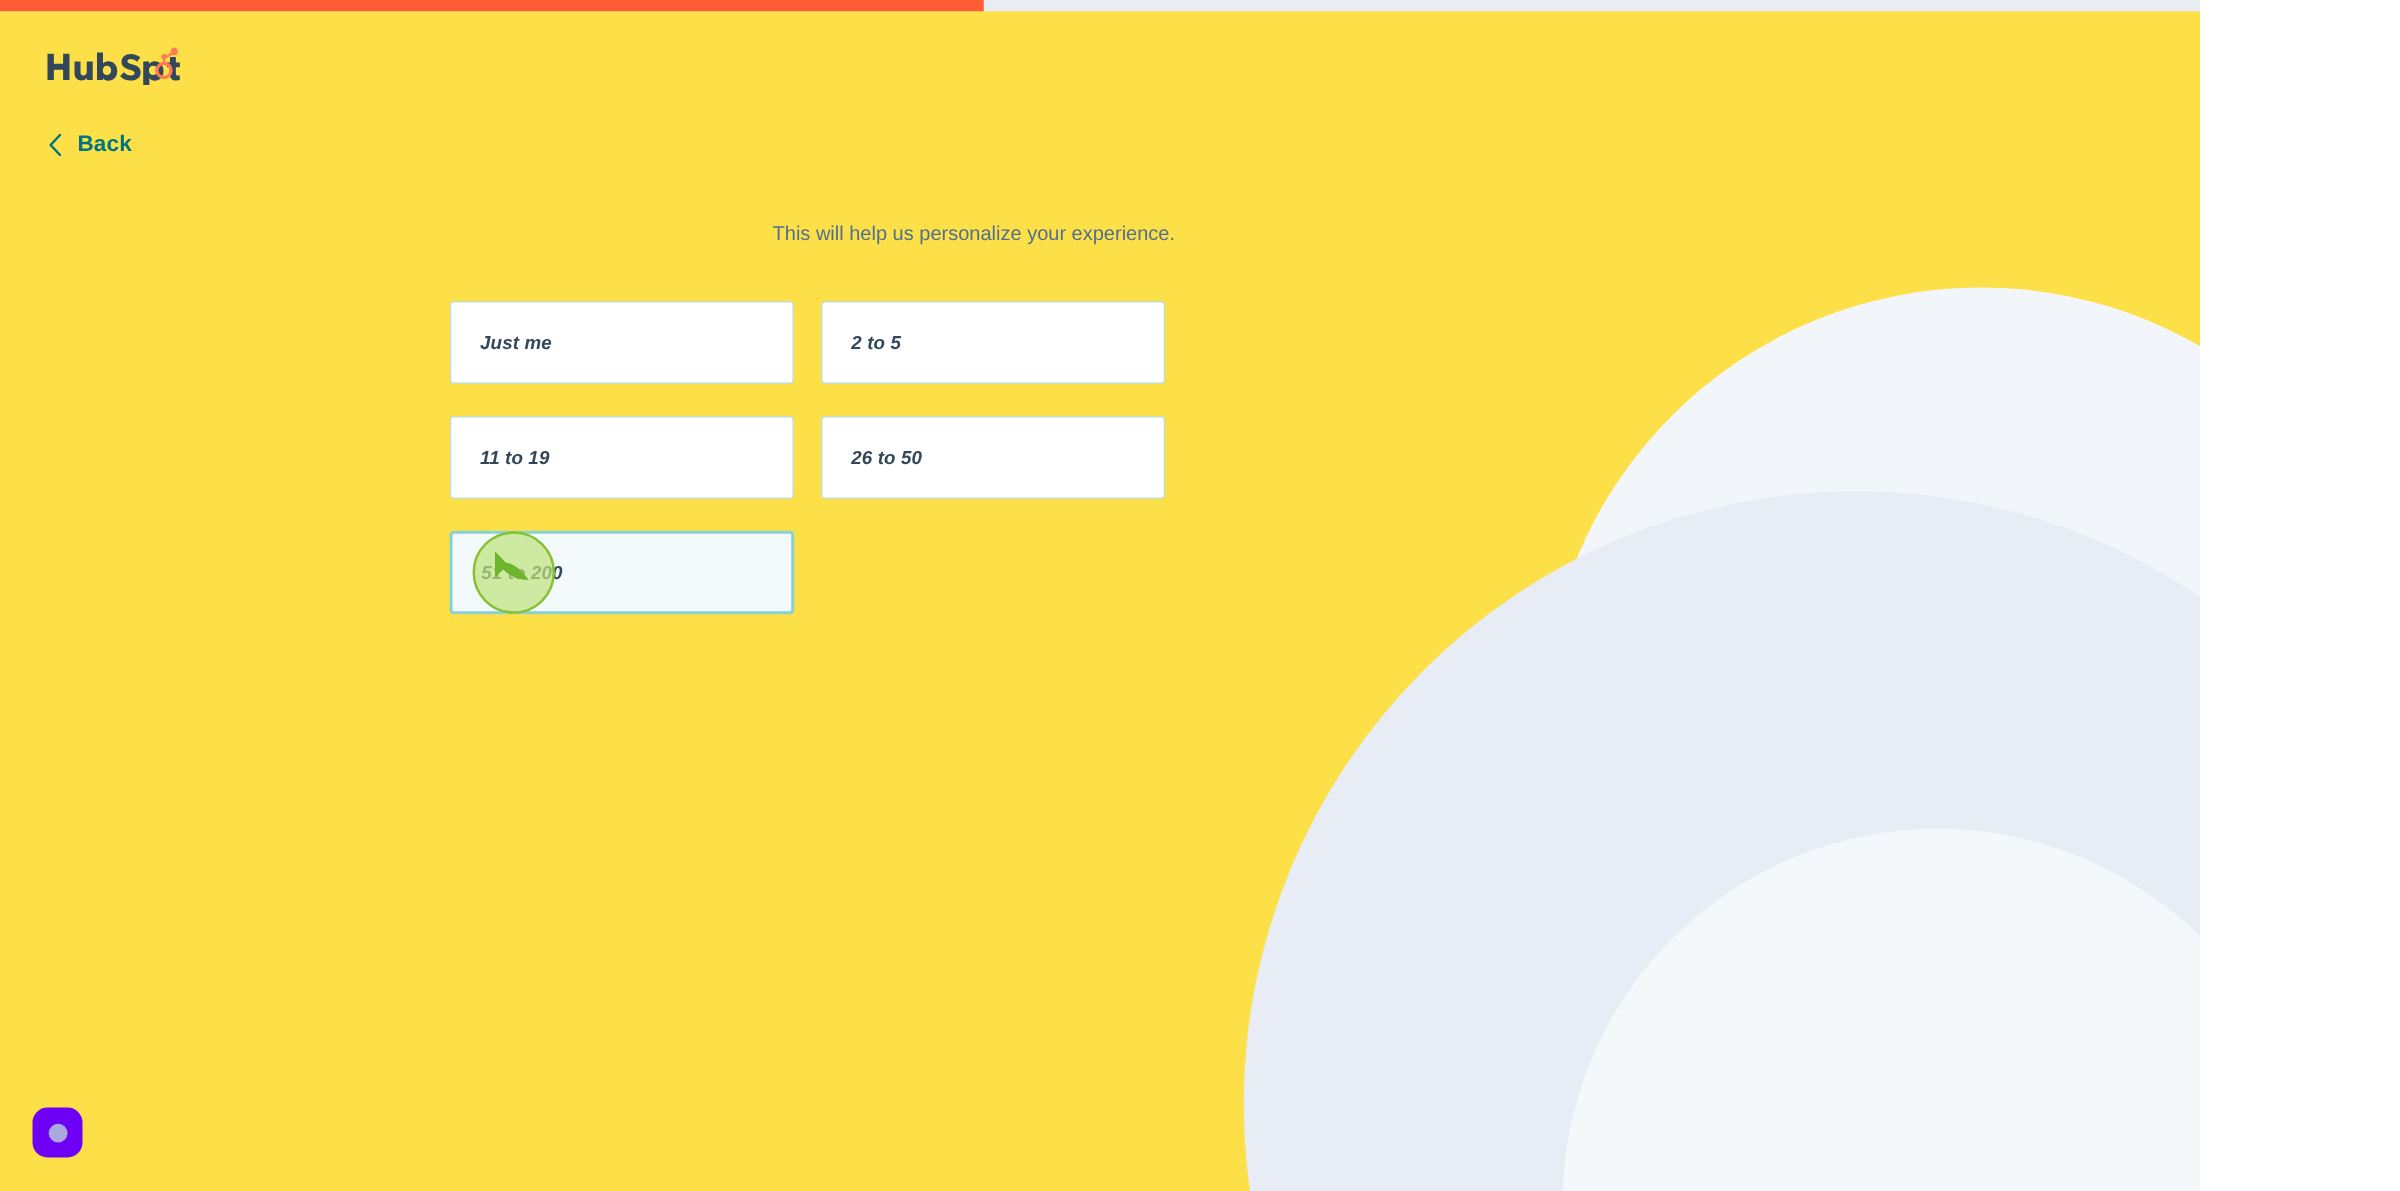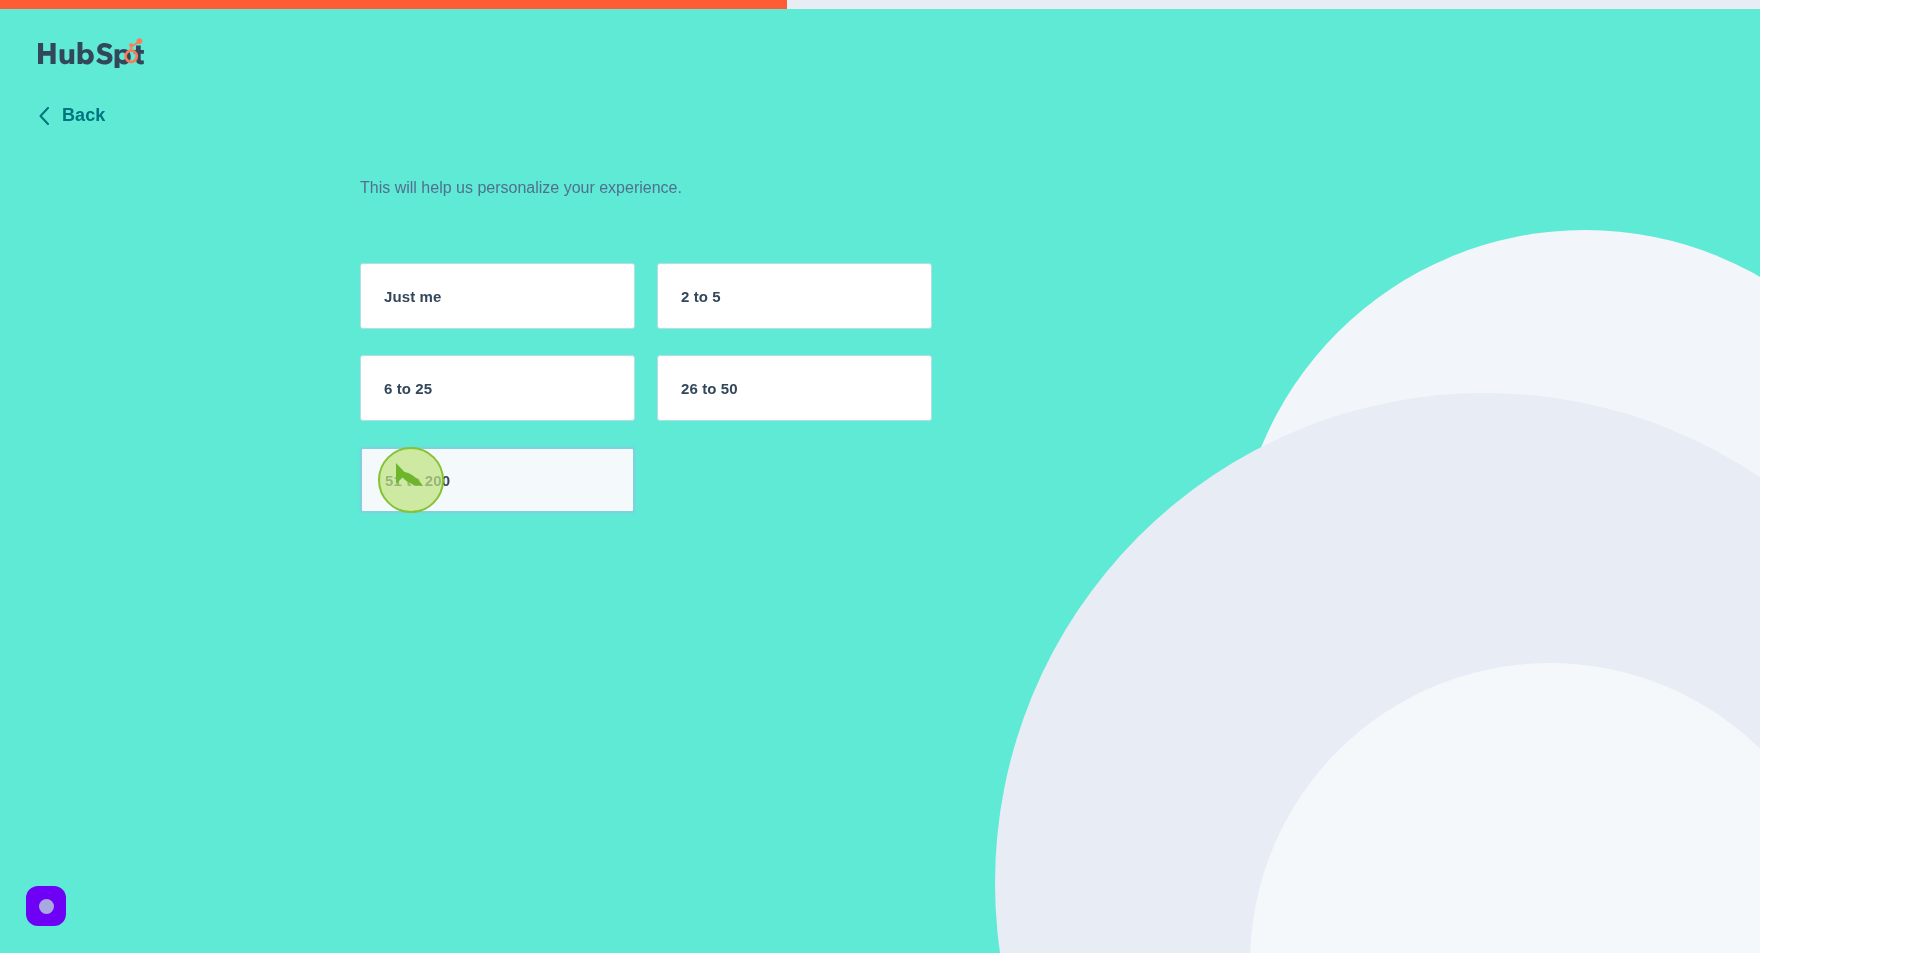--- a/index.html
+++ b/index.html
@@ -9,21 +9,21 @@
     width: 1920px; height: 953px;
     overflow: hidden;
     background: #ffffff;
     font-family: "Liberation Sans", "DejaVu Sans", sans-serif;
   }
 
   #page {
     position: relative;
     width: 1760px;
     height: 953px;
-    background: #5eead4;
+    background: #fde047;
     overflow: hidden;
   }
 
   
   .bg-layer {
     position: absolute;
     inset: 0;
     overflow: hidden;
     pointer-events: none;
     z-index: 0;
@@ -115,29 +115,31 @@
     font-weight: bold;
     color: #33475B;
     letter-spacing: -0.1px;
   }
   .page-subtitle {
     margin: 17px 0 0 0;
     font-size: 16px;
     line-height: 22px;
     color: #516F90;
     font-weight: normal;
+    text-align: right;
   }
 
   
   .options-grid {
-    margin-top: 64px;
+    margin-top: 42px;
     display: grid;
     grid-template-columns: 275px 275px;
     column-gap: 22px;
     row-gap: 26px;
+    font-style: italic;
   }
   .option-card {
     position: relative;
     height: 66px;
     border: 1px solid #B6DDE4;
     border-radius: 3px;
     background: #ffffff;
     display: flex;
     align-items: center;
     padding: 0 23px;
@@ -252,21 +254,21 @@
 
     <div class="options-grid" id="options-grid">
 
     <div class="option-card">
           <span class="option-label">Just me</span>
         </div>
         <div class="option-card">
           <span class="option-label">2 to 5</span>
         </div>
         <div class="option-card">
-          <span class="option-label">6 to 25</span>
+          <span class="option-label">11 to 19</span>
         </div>
         <div class="option-card">
           <span class="option-label">26 to 50</span>
         </div>
         <div class="option-card selected">
           <span class="option-label">51 to 200</span>
           <div class="cursor-marker">
             <div class="cursor-halo"></div>
             <div class="cursor-arrow"><svg width="42" height="42" viewBox="0 0 42 42" xmlns="http://www.w3.org/2000/svg">
                 <path d="M6 4 L6 25 L12.5 18.5 C18 24 24 27 33 27 C27 18 20 14 14.5 13 Z" fill="#6DB52C"></path>

